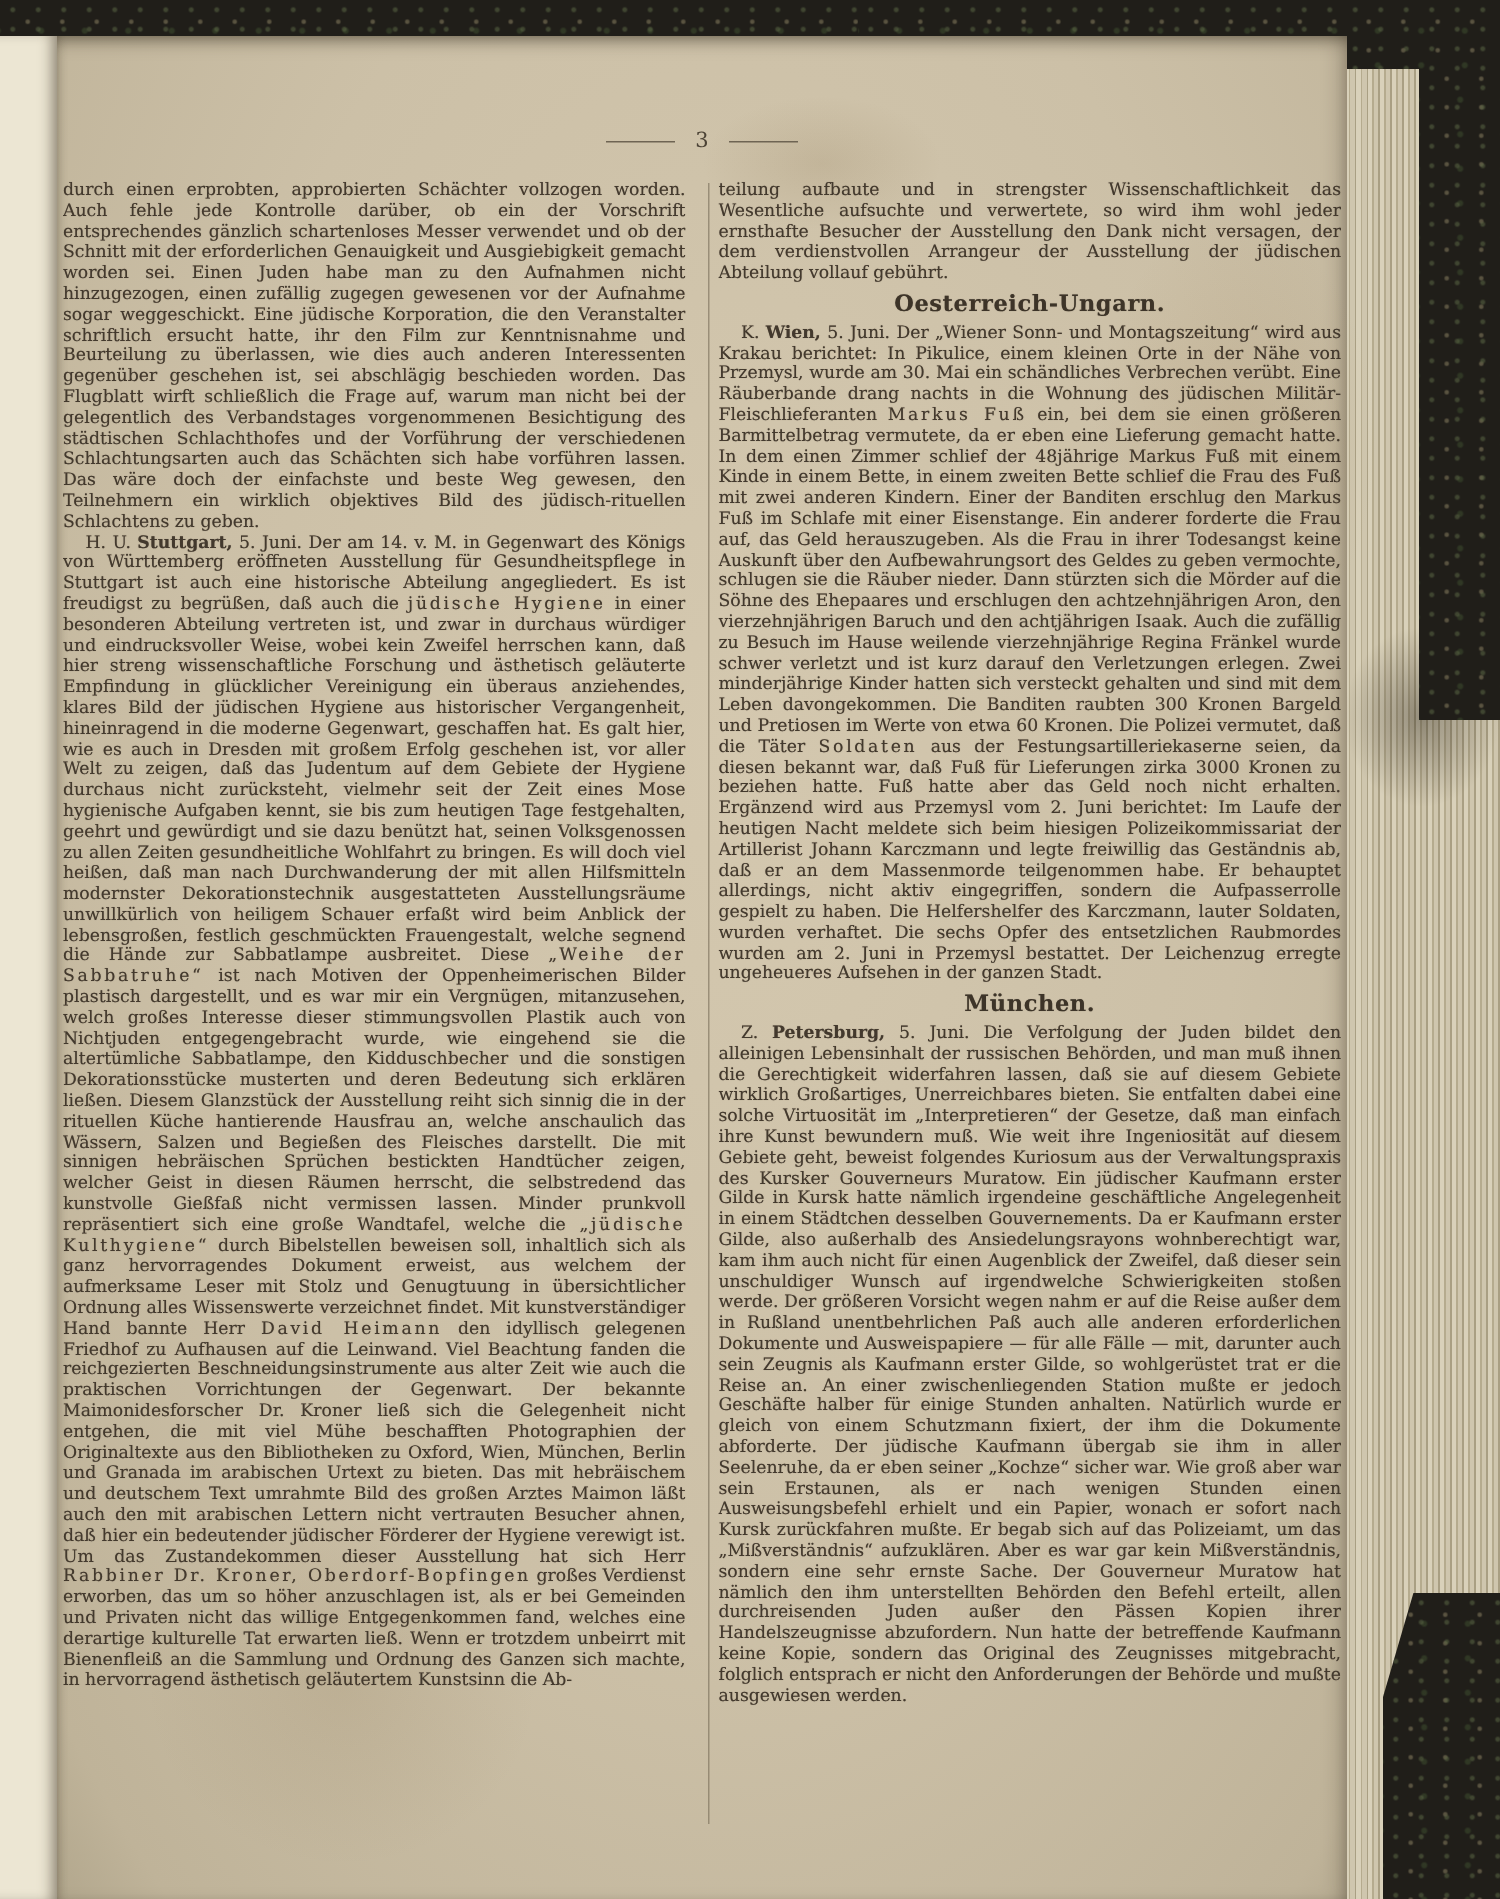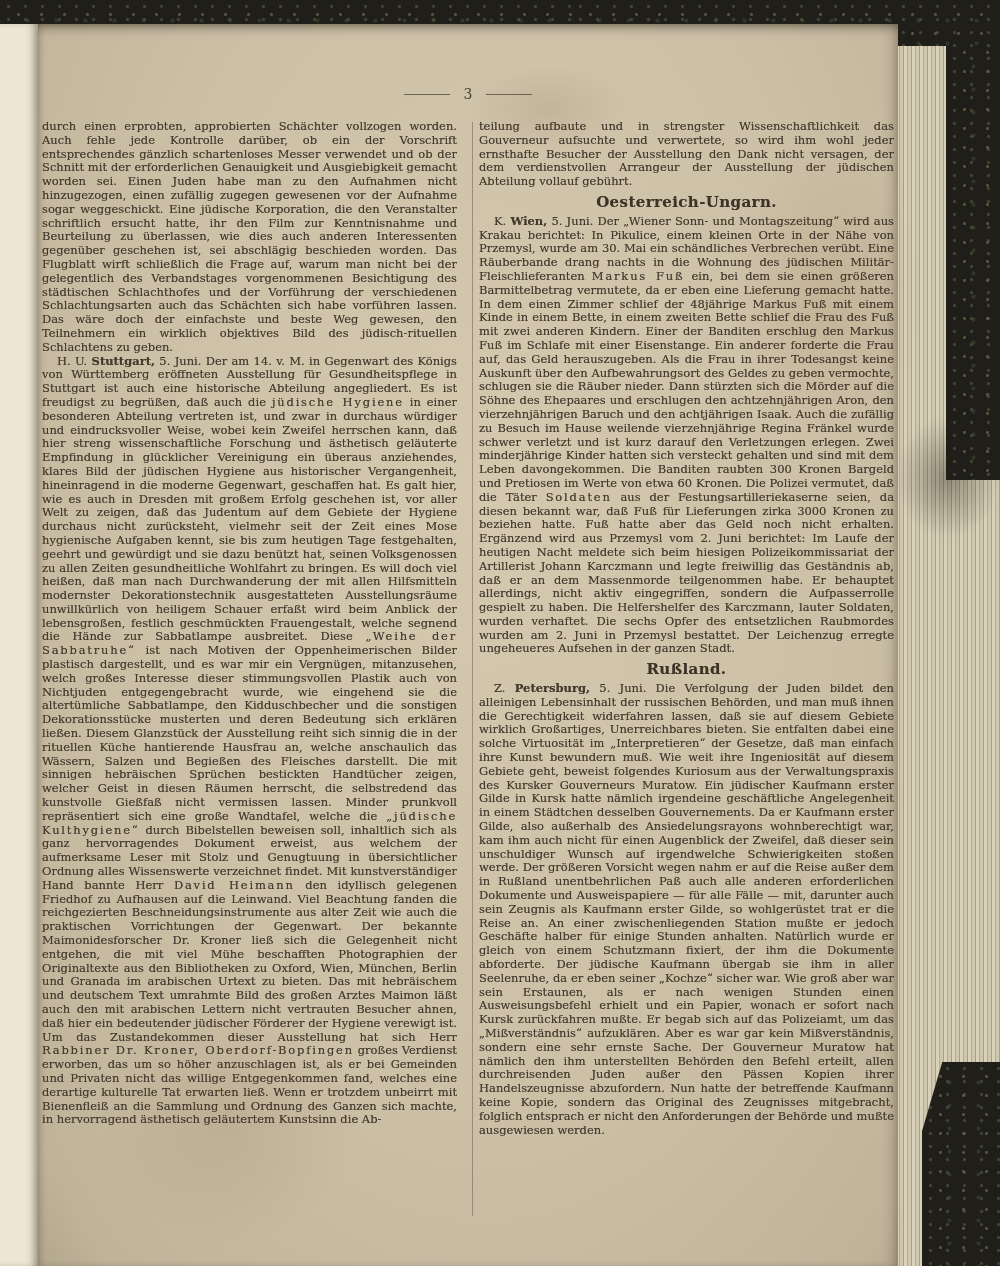--- a/index.html
+++ b/index.html
@@ -82,24 +82,24 @@
 
     <div class="textblock">
       <div class="col-rule"></div>
 
       <div class="col">
         <p class="par"><span>durch einen erprobten, approbierten Schächter vollzogen worden. Auch fehle jede Kontrolle darüber, ob ein der Vorschrift entsprechendes gänzlich schartenloses Messer verwendet und ob der Schnitt mit der erforderlichen Genauigkeit und Ausgiebigkeit gemacht worden sei. Einen Juden habe man zu den Aufnahmen nicht hinzugezogen, einen zufällig zugegen gewesenen vor der Aufnahme sogar weggeschickt. Eine jüdische Korporation, die den Veranstalter schriftlich ersucht hatte, ihr den Film zur Kenntnisnahme und Beurteilung zu überlassen, wie dies auch anderen Interessenten gegenüber geschehen ist, sei abschlägig beschieden worden. Das Flugblatt wirft schließlich die Frage auf, warum man nicht bei der gelegentlich des Verbandstages vorgenommenen Besichtigung des städtischen Schlachthofes und der Vorführung der verschiedenen Schlachtungsarten auch das Schächten sich habe vorführen lassen. Das wäre doch der einfachste und beste Weg gewesen, den Teilnehmern ein wirklich objektives Bild des jüdisch-rituellen Schlachtens zu geben.</span></p>
         <p class="par indent"><span>H. U. </span><span class="seg-bold">Stuttgart,</span><span> 5. Juni. Der am 14. v. M. in Gegenwart des Königs von Württemberg eröffneten Ausstellung für Gesundheitspflege in Stuttgart ist auch eine historische Abteilung angegliedert. Es ist freudigst zu begrüßen, daß auch die </span><span class="seg-sp">jüdische Hygiene</span><span> in einer besonderen Abteilung vertreten ist, und zwar in durchaus würdiger und eindrucksvoller Weise, wobei kein Zweifel herrschen kann, daß hier streng wissenschaftliche Forschung und ästhetisch geläuterte Empfindung in glücklicher Vereinigung ein überaus anziehendes, klares Bild der jüdischen Hygiene aus historischer Vergangenheit, hineinragend in die moderne Gegenwart, geschaffen hat. Es galt hier, wie es auch in Dresden mit großem Erfolg geschehen ist, vor aller Welt zu zeigen, daß das Judentum auf dem Gebiete der Hygiene durchaus nicht zurücksteht, vielmehr seit der Zeit eines Mose hygienische Aufgaben kennt, sie bis zum heutigen Tage festgehalten, geehrt und gewürdigt und sie dazu benützt hat, seinen Volksgenossen zu allen Zeiten gesundheitliche Wohlfahrt zu bringen. Es will doch viel heißen, daß man nach Durchwanderung der mit allen Hilfsmitteln modernster Dekorationstechnik ausgestatteten Ausstellungsräume unwillkürlich von heiligem Schauer erfaßt wird beim Anblick der lebensgroßen, festlich geschmückten Frauengestalt, welche segnend die Hände zur Sabbatlampe ausbreitet. Diese </span><span class="seg-sp">„Weihe der Sabbatruhe“</span><span> ist nach Motiven der Oppenheimerischen Bilder plastisch dargestellt, und es war mir ein Vergnügen, mitanzusehen, welch großes Interesse dieser stimmungsvollen Plastik auch von Nichtjuden entgegengebracht wurde, wie eingehend sie die altertümliche Sabbatlampe, den Kidduschbecher und die sonstigen Dekorationsstücke musterten und deren Bedeutung sich erklären ließen. Diesem Glanzstück der Ausstellung reiht sich sinnig die in der rituellen Küche hantierende Hausfrau an, welche anschaulich das Wässern, Salzen und Begießen des Fleisches darstellt. Die mit sinnigen hebräischen Sprüchen bestickten Handtücher zeigen, welcher Geist in diesen Räumen herrscht, die selbstredend das kunstvolle Gießfaß nicht vermissen lassen. Minder prunkvoll repräsentiert sich eine große Wandtafel, welche die </span><span class="seg-sp">„jüdische Kulthygiene“</span><span> durch Bibelstellen beweisen soll, inhaltlich sich als ganz hervorragendes Dokument erweist, aus welchem der aufmerksame Leser mit Stolz und Genugtuung in übersichtlicher Ordnung alles Wissenswerte verzeichnet findet. Mit kunstverständiger Hand bannte Herr </span><span class="seg-sp">David Heimann</span><span> den idyllisch gelegenen Friedhof zu Aufhausen auf die Leinwand. Viel Beachtung fanden die reichgezierten Beschneidungsinstrumente aus alter Zeit wie auch die praktischen Vorrichtungen der Gegenwart. Der bekannte Maimonidesforscher Dr. Kroner ließ sich die Gelegenheit nicht entgehen, die mit viel Mühe beschafften Photographien der Originaltexte aus den Bibliotheken zu Oxford, Wien, München, Berlin und Granada im arabischen Urtext zu bieten. Das mit hebräischem und deutschem Text umrahmte Bild des großen Arztes Maimon läßt auch den mit arabischen Lettern nicht vertrauten Besucher ahnen, daß hier ein bedeutender jüdischer Förderer der Hygiene verewigt ist. Um das Zustandekommen dieser Ausstellung hat sich Herr </span><span class="seg-sp">Rabbiner Dr. Kroner, Oberdorf-Bopfingen</span><span> großes Verdienst erworben, das um so höher anzuschlagen ist, als er bei Gemeinden und Privaten nicht das willige Entgegenkommen fand, welches eine derartige kulturelle Tat erwarten ließ. Wenn er trotzdem unbeirrt mit Bienenfleiß an die Sammlung und Ordnung des Ganzen sich machte, in hervorragend ästhetisch geläutertem Kunstsinn die Ab-</span></p>
       </div>
 
       <div class="col">
-        <p class="par"><span>teilung aufbaute und in strengster Wissenschaftlichkeit das Gouverneur aufsuchte und verwertete, so wird ihm wohl jeder ernsthafte Besucher der Ausstellung den Dank nicht versagen, der dem verdienstvollen Arrangeur der Ausstellung der jüdischen Abteilung vollauf gebührt.</span></p>
+        <p class="par"><span>teilung aufbaute und in strengster Wissenschaftlichkeit das Wesentliche aufsuchte und verwertete, so wird ihm wohl jeder ernsthafte Besucher der Ausstellung den Dank nicht versagen, der dem verdienstvollen Arrangeur der Ausstellung der jüdischen Abteilung vollauf gebührt.</span></p>
 
         <h2 class="sec-head">Oesterreich-Ungarn.</h2>
         <p class="par indent"><span>K. </span><span class="seg-bold">Wien,</span><span> 5. Juni. Der „Wiener Sonn- und Montagszeitung“ wird aus Krakau berichtet: In Pikulice, einem kleinen Orte in der Nähe von Przemysl, wurde am 30. Mai ein schändliches Verbrechen verübt. Eine Räuberbande drang nachts in die Wohnung des jüdischen Militär-Fleischlieferanten </span><span class="seg-sp">Markus Fuß</span><span> ein, bei dem sie einen größeren Barmittelbetrag vermutete, da er eben eine Lieferung gemacht hatte. In dem einen Zimmer schlief der 48jährige Markus Fuß mit einem Kinde in einem Bette, in einem zweiten Bette schlief die Frau des Fuß mit zwei anderen Kindern. Einer der Banditen erschlug den Markus Fuß im Schlafe mit einer Eisenstange. Ein anderer forderte die Frau auf, das Geld herauszugeben. Als die Frau in ihrer Todesangst keine Auskunft über den Aufbewahrungsort des Geldes zu geben vermochte, schlugen sie die Räuber nieder. Dann stürzten sich die Mörder auf die Söhne des Ehepaares und erschlugen den achtzehnjährigen Aron, den vierzehnjährigen Baruch und den achtjährigen Isaak. Auch die zufällig zu Besuch im Hause weilende vierzehnjährige Regina Fränkel wurde schwer verletzt und ist kurz darauf den Verletzungen erlegen. Zwei minderjährige Kinder hatten sich versteckt gehalten und sind mit dem Leben davongekommen. Die Banditen raubten 300 Kronen Bargeld und Pretiosen im Werte von etwa 60 Kronen. Die Polizei vermutet, daß die Täter </span><span class="seg-sp">Soldaten</span><span> aus der Festungsartilleriekaserne seien, da diesen bekannt war, daß Fuß für Lieferungen zirka 3000 Kronen zu beziehen hatte. Fuß hatte aber das Geld noch nicht erhalten. Ergänzend wird aus Przemysl vom 2. Juni berichtet: Im Laufe der heutigen Nacht meldete sich beim hiesigen Polizeikommissariat der Artillerist Johann Karczmann und legte freiwillig das Geständnis ab, daß er an dem Massenmorde teilgenommen habe. Er behauptet allerdings, nicht aktiv eingegriffen, sondern die Aufpasserrolle gespielt zu haben. Die Helfershelfer des Karczmann, lauter Soldaten, wurden verhaftet. Die sechs Opfer des entsetzlichen Raubmordes wurden am 2. Juni in Przemysl bestattet. Der Leichenzug erregte ungeheueres Aufsehen in der ganzen Stadt.</span></p>
 
-        <h2 class="sec-head">Rußland.</h2>
+        <h2 class="sec-head">München.</h2>
         <p class="par indent"><span>Z. </span><span class="seg-bold">Petersburg,</span><span> 5. Juni. Die Verfolgung der Juden bildet den alleinigen Lebensinhalt der russischen Behörden, und man muß ihnen die Gerechtigkeit widerfahren lassen, daß sie auf diesem Gebiete wirklich Großartiges, Unerreichbares bieten. Sie entfalten dabei eine solche Virtuosität im „Interpretieren“ der Gesetze, daß man einfach ihre Kunst bewundern muß. Wie weit ihre Ingeniosität auf diesem Gebiete geht, beweist folgendes Kuriosum aus der Verwaltungspraxis des Kursker Gouverneurs Muratow. Ein jüdischer Kaufmann erster Gilde in Kursk hatte nämlich irgendeine geschäftliche Angelegenheit in einem Städtchen desselben Gouvernements. Da er Kaufmann erster Gilde, also außerhalb des Ansiedelungsrayons wohnberechtigt war, kam ihm auch nicht für einen Augenblick der Zweifel, daß dieser sein unschuldiger Wunsch auf irgendwelche Schwierigkeiten stoßen werde. Der größeren Vorsicht wegen nahm er auf die Reise außer dem in Rußland unentbehrlichen Paß auch alle anderen erforderlichen Dokumente und Ausweispapiere — für alle Fälle — mit, darunter auch sein Zeugnis als Kaufmann erster Gilde, so wohlgerüstet trat er die Reise an. An einer zwischenliegenden Station mußte er jedoch Geschäfte halber für einige Stunden anhalten. Natürlich wurde er gleich von einem Schutzmann fixiert, der ihm die Dokumente abforderte. Der jüdische Kaufmann übergab sie ihm in aller Seelenruhe, da er eben seiner „Kochze“ sicher war. Wie groß aber war sein Erstaunen, als er nach wenigen Stunden einen Ausweisungsbefehl erhielt und ein Papier, wonach er sofort nach Kursk zurückfahren mußte. Er begab sich auf das Polizeiamt, um das „Mißverständnis“ aufzuklären. Aber es war gar kein Mißverständnis, sondern eine sehr ernste Sache. Der Gouverneur Muratow hat nämlich den ihm unterstellten Behörden den Befehl erteilt, allen durchreisenden Juden außer den Pässen Kopien ihrer Handelszeugnisse abzufordern. Nun hatte der betreffende Kaufmann keine Kopie, sondern das Original des Zeugnisses mitgebracht, folglich entsprach er nicht den Anforderungen der Behörde und mußte ausgewiesen werden.</span></p>
       </div>
     </div>
   </div>
 
 </div>
 
 </body></html>

